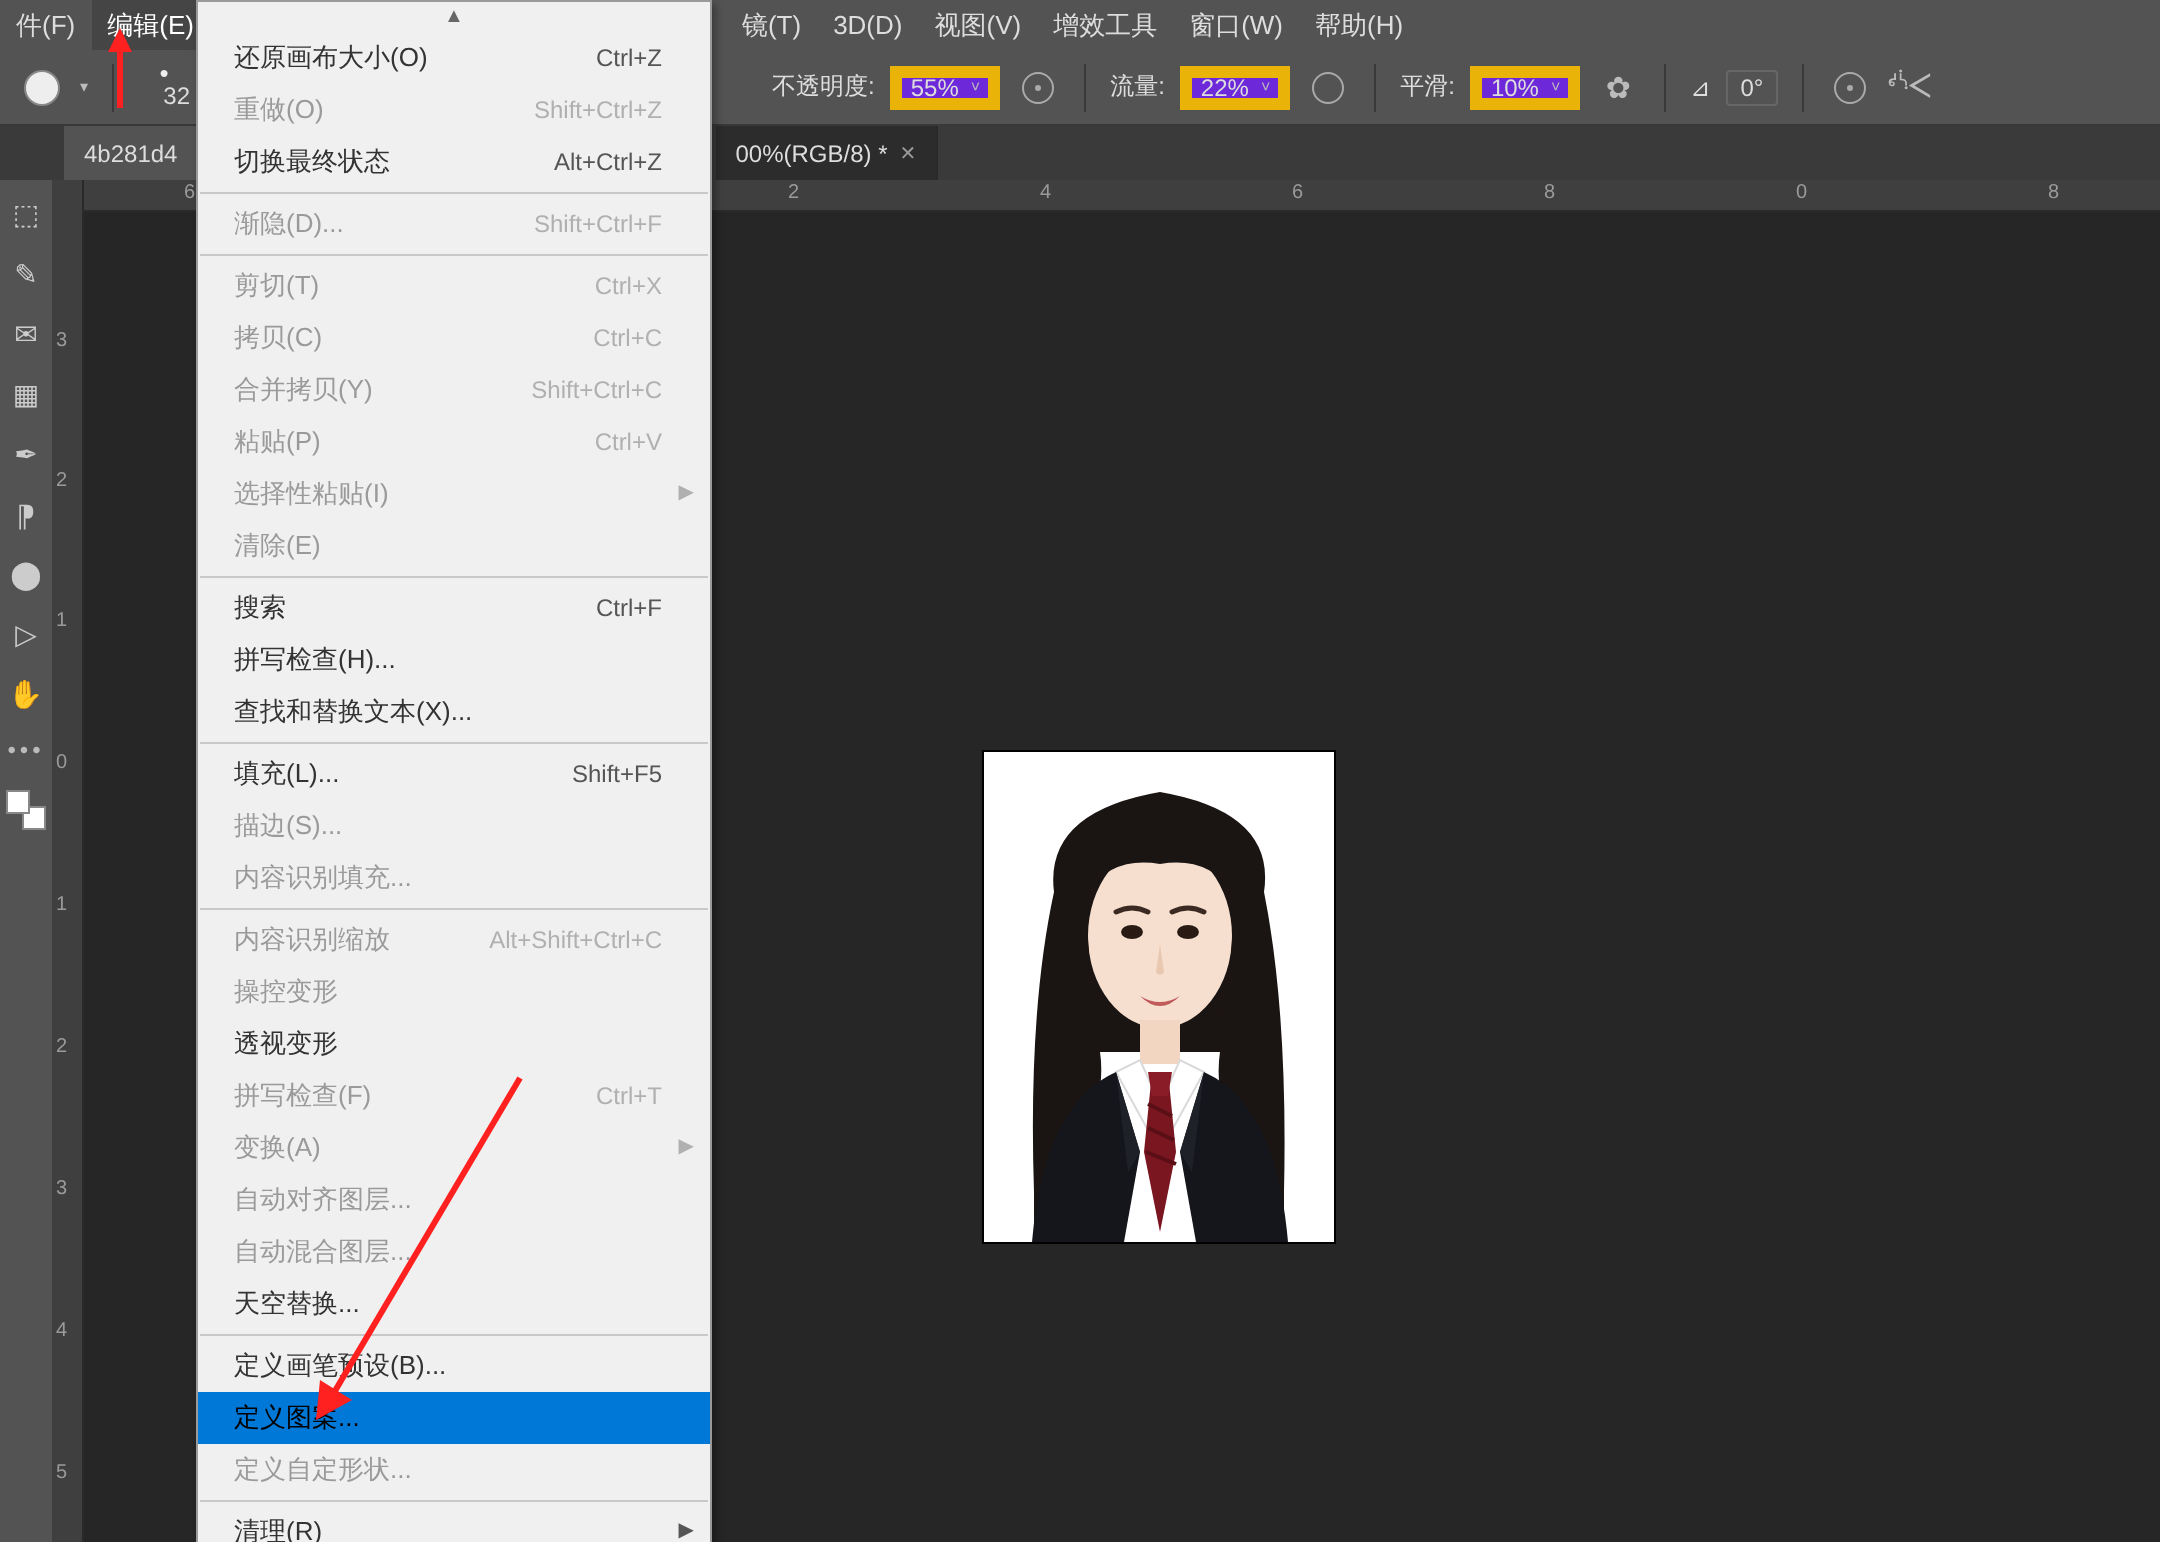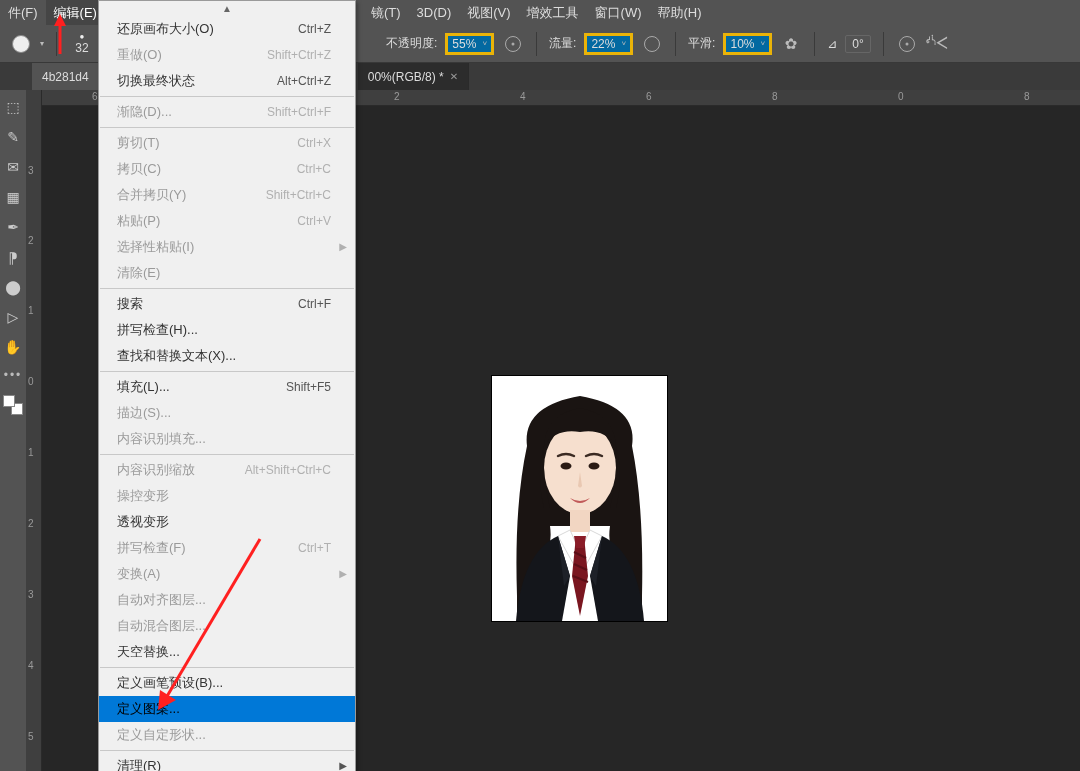--- a/index.html
+++ b/index.html
@@ -9,22 +9,22 @@
 
 .menubar { height: 25px; background: #535353; display: flex; align-items: center; padding-left: 0; color: #ddd; font-size: 13px; }
 .menubar .mitem { padding: 0 8px; height: 25px; display: flex; align-items: center; cursor: default; }
 .menubar .mitem.active { background: #454545; color: #fff; }
 
 
 .optbar { height: 38px; background: #535353; border-bottom: 1px solid #383838; display: flex; align-items: center; padding-left: 10px; gap: 8px; color: #ddd; font-size: 12px; }
 .optbar .sep { width:1px; height:24px; background:#3a3a3a; margin:0 4px;}
 .optbar .iconbtn { width: 22px; height: 22px; display:flex; align-items:center; justify-content:center; color:#bbb;}
 .optbar .brush-prev { width:18px; height:18px; border-radius:50%; background:#eee; border:1px solid #888;}
-.optbar .num-disp { min-width:26px; text-align:center;}
-.optbar .field { background:#0369a1; border:3px solid #eab308; padding:1px 4px; display:flex; align-items:center; gap:4px; color:#ddd; height:22px;}
+.optbar .num-disp { min-width:26px; text-align:right;}
+.optbar .field { background:#6d28d9; border:6px solid #eab308; padding:1px 4px; display:flex; align-items:center; gap:4px; color:#ddd; height:22px;}
 .optbar .field .tri { font-size:8px; color:#bbb; margin-left:2px;}
 .optbar .angle { border:1px solid #666; border-radius:2px; padding:1px 6px; color:#ddd;}
 .optbar .circle-icn { width:16px; height:16px; border:1.5px solid #aaa; border-radius:50%; position:relative;}
 .optbar .circle-icn.dot::after{content:'';position:absolute;left:50%;top:50%;width:3px;height:3px;border-radius:50%;background:#aaa;transform:translate(-50%,-50%);}
 .gear-icn { font-size:15px; color:#bbb;}
 
 
 .tabsbar { height: 27px; background: #3a3a3a; display: flex; align-items: stretch; padding-left: 32px; font-size: 12px; }
 .tab { display:flex; align-items:center; padding:0 10px; color:#ddd; background:#535353; border-right:1px solid #2a2a2a; gap:6px;}
 .tab.active { background:#2c2c2c;}

